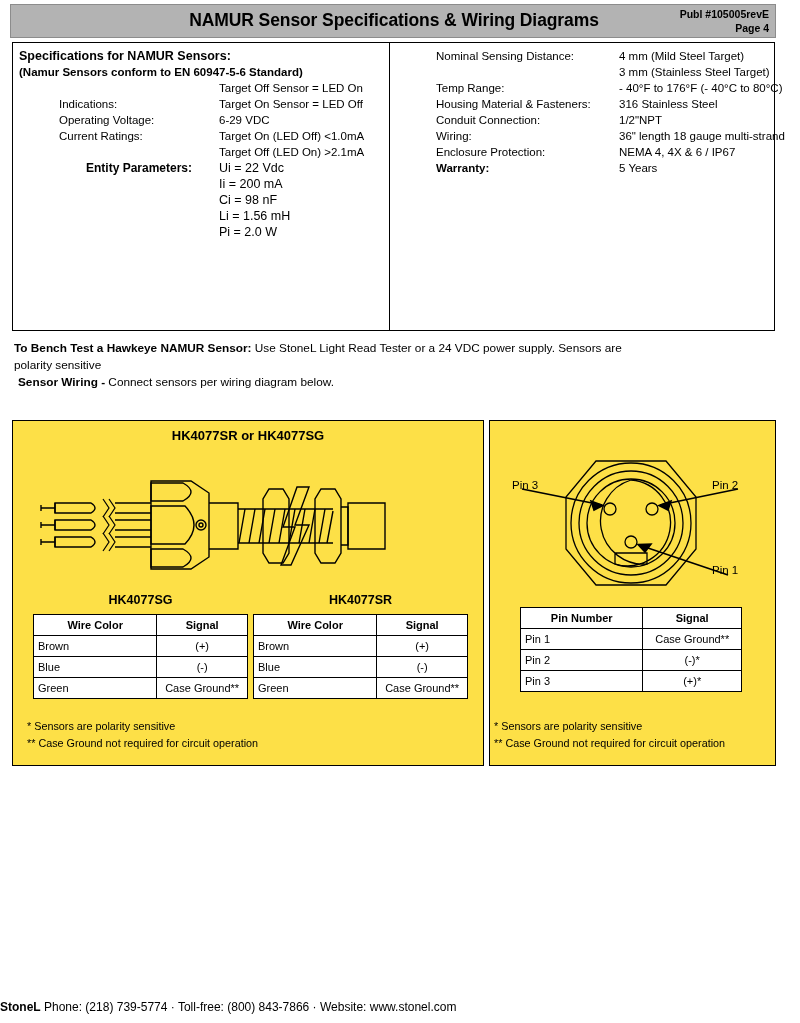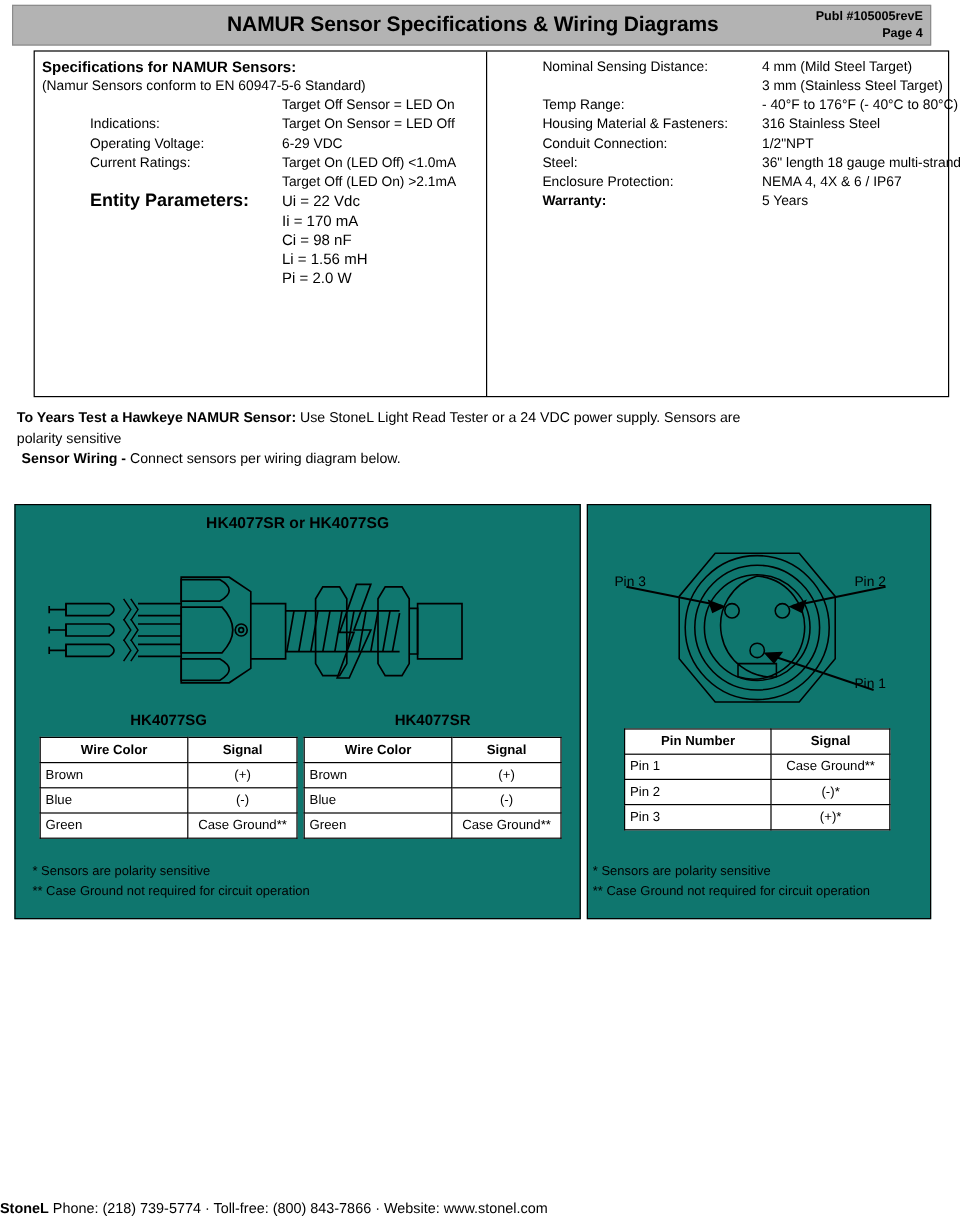--- a/index.html
+++ b/index.html
@@ -49,21 +49,20 @@
 
   
   .spec-box {
     position: absolute;
     left: 12px;
     top: 42px;
     width: 763px;
     height: 289px;
     border: 1.5px solid #000;
     box-sizing: border-box;
-    margin-left: 16px;
   }
   .spec-divider {
     position: absolute;
     left: 376px;
     top: 0;
     width: 0;
     height: 100%;
     border-left: 1.5px solid #000;
   }
   .spec-left {
@@ -84,39 +83,39 @@
     padding: 5px 4px 0 6px;
     box-sizing: border-box;
   }
   .spec-heading {
     font-size: 12.5px;
     font-weight: bold;
     line-height: 16px;
   }
   .spec-subheading {
     font-size: 11.5px;
-    font-weight: normal;
+    font-weight: bold;
     line-height: 16px;
   }
   .spec-row {
     display: flex;
     line-height: 16px;
     font-size: 11.5px;
   }
   .spec-row .k {
     flex: 0 0 160px;
     white-space: nowrap;
     padding-left: 40px;
   }
   .spec-row .v {
     flex: 1 1 auto;
     white-space: nowrap;
   }
   .spec-row.bold .k, .spec-row.bold .v { font-weight: bold; }
-  .spec-row.big .k { font-size: 15px; font-weight: bold; }
+  .spec-row.big .k { font-size: 12px; font-weight: bold; text-align: center; }
   .spec-row.big .v { font-size: 12.5px; }
   .spec-note {
     margin-top: 22px;
     font-size: 11.5px;
     font-weight: bold;
     text-decoration: underline;
     line-height: 16px;
   }
   
   .spec-right .spec-row .k { flex: 0 0 183px; }
@@ -131,21 +130,21 @@
     line-height: 17px;
   }
   .instructions .lead { font-weight: bold; }
   .instructions .line2 { padding-left: 4px; }
 
   
   .panel {
     position: absolute;
     border: 1.5px solid #000;
     box-sizing: border-box;
-    background: #0f766e;
+    background: #fde047;
   }
   .panel-left {
     left: 12px;
     top: 420px;
     width: 472px;
     height: 346px;
   }
   .panel-right {
     left: 489px;
     top: 420px;
@@ -249,21 +248,21 @@
       <span class="k"></span>
       <span class="v">Target Off (LED On) &gt;2.1mA</span>
     </div>
 
     <div class="spec-row big">
       <span class="k">Entity Parameters:</span>
       <span class="v">Ui = 22 Vdc</span>
     </div>
     <div class="spec-row big">
       <span class="k"></span>
-      <span class="v">Ii = 170 mA</span>
+      <span class="v">Ii = 200 mA</span>
     </div>
     <div class="spec-row big">
       <span class="k"></span>
       <span class="v">Ci = 98 nF</span>
     </div>
     <div class="spec-row big">
       <span class="k"></span>
       <span class="v">Li  = 1.56 mH</span>
     </div>
     <div class="spec-row big">
@@ -288,37 +287,37 @@
     </div>
     <div class="spec-row">
       <span class="k">Housing Material &amp; Fasteners:</span>
       <span class="v">316 Stainless Steel</span>
     </div>
     <div class="spec-row">
       <span class="k">Conduit Connection:</span>
       <span class="v">1/2"NPT</span>
     </div>
     <div class="spec-row">
-      <span class="k">Steel:</span>
+      <span class="k">Wiring:</span>
       <span class="v">36" length 18 gauge multi-strand</span>
     </div>
     <div class="spec-row">
       <span class="k">Enclosure Protection:</span>
       <span class="v">NEMA 4, 4X &amp; 6 / IP67</span>
     </div>
     <div class="spec-row bold">
       <span class="k">Warranty:</span>
       <span class="v" style="font-weight:normal">5 Years</span>
     </div>
   </div>
 </div>
 
 <div class="instructions">
   <div>
-    <span class="lead">To Years Test a Hawkeye NAMUR Sensor:</span><span> Use StoneL Light Read Tester or a 24 VDC power supply. Sensors are</span>
+    <span class="lead">To Bench Test a Hawkeye NAMUR Sensor:</span><span> Use StoneL Light Read Tester or a 24 VDC power supply. Sensors are</span>
   </div>
   <div>polarity sensitive</div>
   <div class="line2">
     <span class="lead">Sensor Wiring -</span><span> Connect sensors per wiring diagram below.</span>
   </div>
 </div>
 
 <div class="panel panel-left">
   <div class="panel-title">HK4077SR or HK4077SG</div>
 

